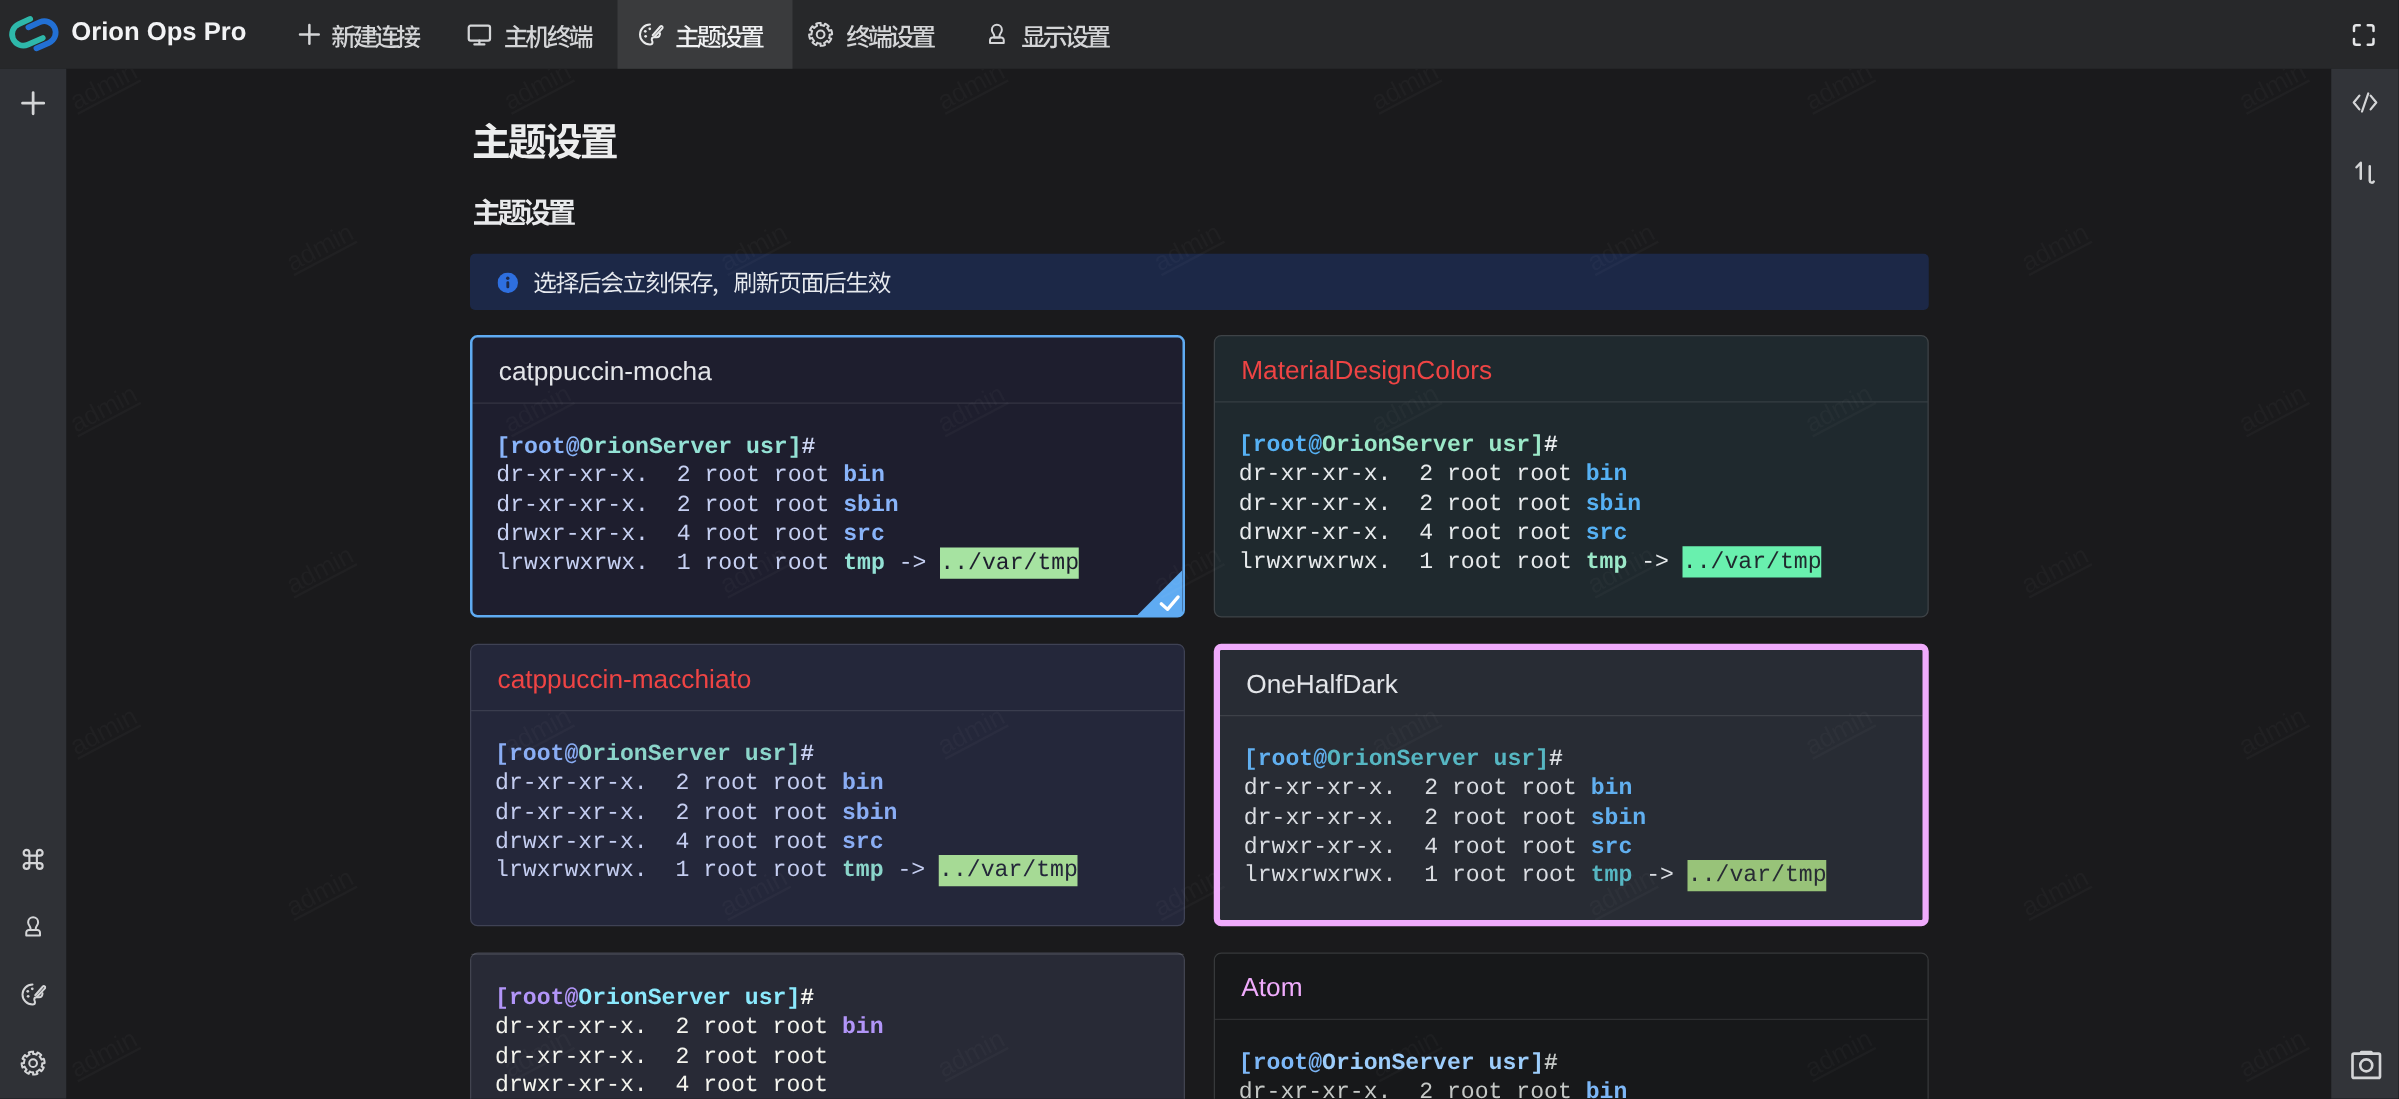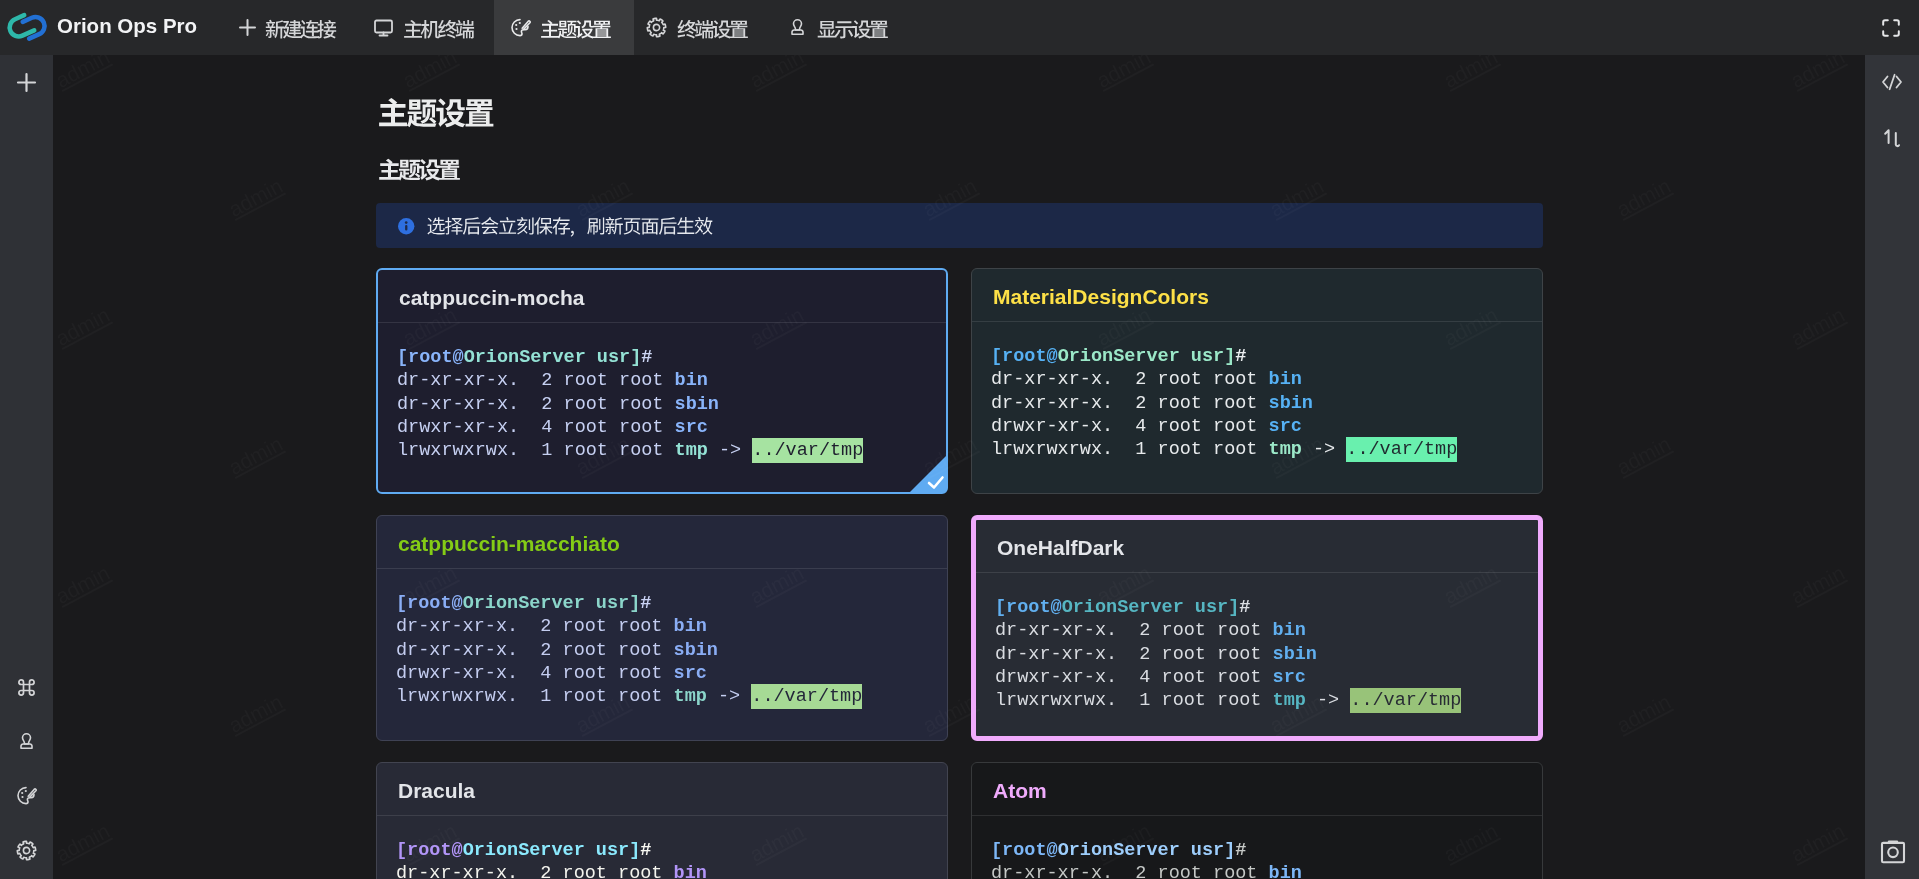--- a/index.html
+++ b/index.html
@@ -2,21 +2,21 @@
 <html><head><meta charset="utf-8"><style>
 *{margin:0;padding:0;box-sizing:border-box}
 html,body{width:1919px;height:879px;overflow:hidden;background:#1a1a1c;font-family:"Liberation Sans",sans-serif;position:relative}
 #nav{position:absolute;left:0;top:0;width:1919px;height:55px;background:#27282a;z-index:10}
 #seltab{position:absolute;left:494px;top:0;width:140px;height:55px;background:#3a3b3d}
 #brand{position:absolute;left:57px;top:14px;font-size:20.5px;font-weight:bold;color:#f2f3f5}
 #lsb{position:absolute;left:0;top:55px;width:53px;height:824px;background:#2f3136;z-index:10}
 #rsb{position:absolute;left:1865px;top:55px;width:54px;height:824px;background:#323439;z-index:10}
 #alert{position:absolute;left:376px;top:203px;width:1167px;height:45px;background:#1c2847;border-radius:4px}
 .card{position:absolute;width:572px;height:226px;border-radius:6px}
-.chead{height:52px;line-height:55px;padding-left:21px;font-size:21px;font-weight:bold}
+.chead{height:52px;line-height:55px;padding-left:21px;font-size:21px;font-weight:normal}
 .cdiv{height:1px;background:rgba(255,255,255,0.1)}
 .term{font-family:"Liberation Mono",monospace;font-size:18.5px;line-height:23.35px;margin:23px 0 0 19px;font-weight:normal}
 </style></head><body>
 <div id="nav">
 <svg style="position:absolute;left:4px;top:11px" width="46" height="31" viewBox="0 0 46 31">
       <g transform="rotate(-24 23 15.5)" fill="none" stroke-linecap="round" stroke-width="4.6">
 <path d="M25 4 H15 A9 9 0 0 0 15 22 H28" stroke="#2eb8aa"></path>
 <path d="M21 9.5 H31 A9 9 0 0 1 31 27.5 H20" stroke="#2270d4"></path>
 </g>
     </svg>
@@ -120,48 +120,47 @@
 dr-xr-xr-x.  2 root root <b style="color:#89b4fa">bin</b>
 dr-xr-xr-x.  2 root root <b style="color:#89b4fa">sbin</b>
 drwxr-xr-x.  4 root root <b style="color:#89b4fa">src</b>
 lrwxrwxrwx.  1 root root <b style="color:#94e2d5">tmp</b> -&gt; <span style="background:#a6e3a1;color:#1e1e2e;padding:2px 0">../var/tmp</span></pre>
     <svg style="position:absolute;right:0;bottom:0" width="36" height="36">
       <polygon points="36,0 36,36 0,36" fill="#5fabf2"></polygon>
       <polyline points="19,27 24,31.5 32.5,21.5" fill="none" stroke="#fff" stroke-width="2.6" stroke-linecap="round" stroke-linejoin="round"></polyline>
     </svg>
   </div>
 <div class="card" style="left:971px;top:268px;background:#1f292e;border:1px solid #3e4347">
-    <div class="chead" style="color:#fde047">MaterialDesignColors</div>
+    <div class="chead" style="color:#ef4444">MaterialDesignColors</div>
     <div class="cdiv"></div>
     <pre class="term" style="color:#e7eaec"><b><span style="color:#56b1f4">[root@</span><span style="color:#9be8c8">OrionServer usr]</span><span style="color:#eceff1">#</span></b>
 dr-xr-xr-x.  2 root root <b style="color:#56b1f4">bin</b>
 dr-xr-xr-x.  2 root root <b style="color:#56b1f4">sbin</b>
 drwxr-xr-x.  4 root root <b style="color:#56b1f4">src</b>
 lrwxrwxrwx.  1 root root <b style="color:#9be8c8">tmp</b> -&gt; <span style="background:#69f0ae;color:#1f292e;padding:2px 0">../var/tmp</span></pre>
   </div>
 <div class="card" style="left:376px;top:515px;background:#24273a;border:1px solid #3f4254">
-    <div class="chead" style="color:#84cc16">catppuccin-macchiato</div>
+    <div class="chead" style="color:#ef4444">catppuccin-macchiato</div>
     <div class="cdiv"></div>
     <pre class="term" style="color:#c4cdf0"><b><span style="color:#8aadf4">[root@</span><span style="color:#8bd5ca">OrionServer usr]</span><span style="color:#cad3f5">#</span></b>
 dr-xr-xr-x.  2 root root <b style="color:#8aadf4">bin</b>
 dr-xr-xr-x.  2 root root <b style="color:#8aadf4">sbin</b>
 drwxr-xr-x.  4 root root <b style="color:#8aadf4">src</b>
 lrwxrwxrwx.  1 root root <b style="color:#8bd5ca">tmp</b> -&gt; <span style="background:#a6da95;color:#24273a;padding:2px 0">../var/tmp</span></pre>
   </div>
 <div class="card" style="left:971px;top:515px;background:#282c34;border:5px solid #f0abfc">
     <div class="chead" style="color:#e3e5e9">OneHalfDark</div>
     <div class="cdiv"></div>
     <pre class="term" style="color:#d9dce1"><b><span style="color:#61afef">[root@</span><span style="color:#56b6c2">OrionServer usr]</span><span style="color:#dcdfe4">#</span></b>
 dr-xr-xr-x.  2 root root <b style="color:#61afef">bin</b>
 dr-xr-xr-x.  2 root root <b style="color:#61afef">sbin</b>
 drwxr-xr-x.  4 root root <b style="color:#61afef">src</b>
 lrwxrwxrwx.  1 root root <b style="color:#56b6c2">tmp</b> -&gt; <span style="background:#98c379;color:#282c34;padding:2px 0">../var/tmp</span></pre>
   </div>
 <div class="card" style="left:376px;top:762px;background:#282a36;border:1px solid #424450">
-    <div class="chead" style="color:#e3e5e9">Dracula</div>
     <div class="cdiv"></div>
     <pre class="term" style="color:#f4f4ee"><b><span style="color:#b295f8">[root@</span><span style="color:#8be9fd">OrionServer usr]</span><span style="color:#f8f8f2">#</span></b>
 dr-xr-xr-x.  2 root root <b style="color:#b295f8">bin</b>
 dr-xr-xr-x.  2 root root 
 drwxr-xr-x.  4 root root 
 lrwxrwxrwx.  1 root root  -&gt; </pre>
   </div>
 <div class="card" style="left:971px;top:762px;background:#17181a;border:1px solid #37393b">
     <div class="chead" style="color:#f0abfc">Atom</div>
     <div class="cdiv"></div>

